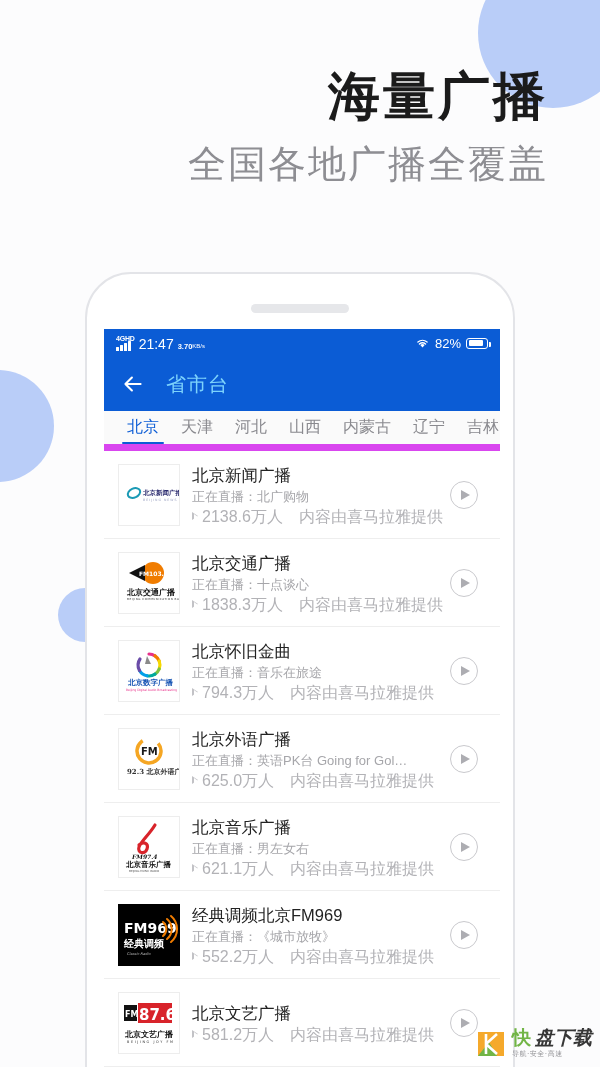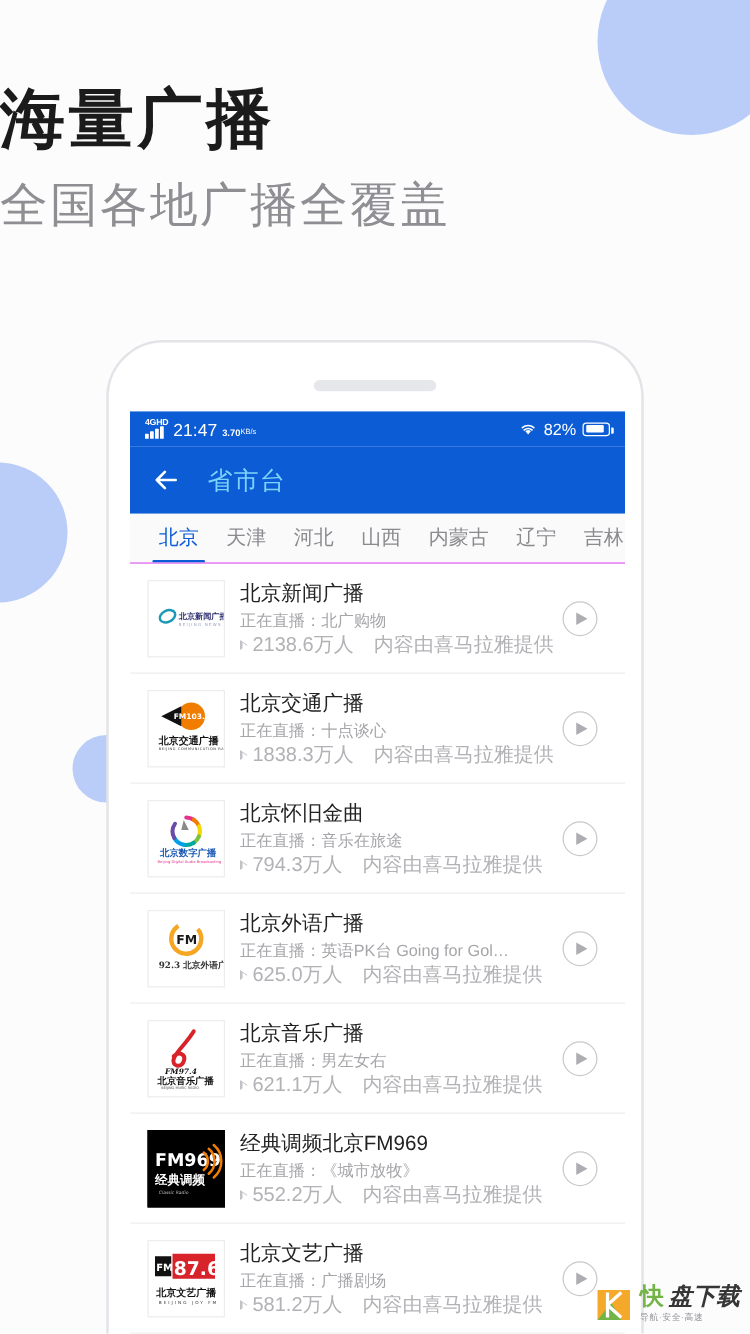--- a/index.html
+++ b/index.html
@@ -16,21 +16,21 @@
     overflow: hidden;
   }
 
   
   .blob { position: absolute; border-radius: 50%; background: #b9cdf8; }
   .blob-tr { width: 150px; height: 150px; right: -28px; top: -42px; }
   .blob-l  { width: 112px; height: 112px; left: -58px; top: 370px; }
   .blob-l2 { width: 54px;  height: 54px;  left: 58px;  top: 588px; }
 
   
-  .hero { position: absolute; left: 0; top: 0; width: 540px; text-align: left; }
+  .hero { position: absolute; left: 8px; top: 0; width: 540px; text-align: right; }
   .hero-title {
     margin-top: 66px;
     font-size: 52px;
     font-weight: 700;
     letter-spacing: 3px;
     color: #1b1b1b;
     line-height: 1.18;
   }
   .hero-sub {
     margin-top: 12px;
@@ -119,21 +119,21 @@
     margin-left: 20px; letter-spacing: 1px;
   }
 
   
   .tabs {
     height: 40px;
     background: #fafafa;
     display: flex; align-items: stretch;
     padding-left: 12px;
     overflow: hidden;
-    border-bottom: 1px solid #d946ef;
+    border-bottom: 7px solid #d946ef;
   }
   .tab {
     display: flex; align-items: center;
     padding: 0 11px;
     font-size: 16px;
     color: #8a8a8f;
     white-space: nowrap;
     position: relative;
     flex: 0 0 auto;
   }
@@ -464,21 +464,20 @@
               <rect x="5" y="12" width="13" height="16" fill="#111"></rect>
               <text x="6" y="24" font-family="DejaVu Sans, sans-serif" font-size="8" fill="#fff" font-weight="bold">FM</text>
               <rect x="19" y="10" width="34" height="20" fill="#d8232a"></rect>
               <text x="20" y="27" font-family="DejaVu Sans, sans-serif" font-size="15" fill="#fff" font-weight="bold">87.6</text>
               <text x="6" y="44" font-family="DejaVu Serif, serif" font-size="8" fill="#111" font-weight="bold">北京文艺广播</text>
               <text x="8" y="50" font-family="DejaVu Sans, sans-serif" font-size="3.4" fill="#333" letter-spacing="1.6">BEIJING JOY FM</text>
             </svg>
           </div>
           <div class="row-mid">
             <div class="r-title">北京文艺广播</div>
-            <div class="r-live">正在直播：广播剧场</div>
             <div class="r-meta">
               <span class="tri"></span>
               <span>581.2万人</span>
               <span class="meta-gap"></span>
               <span>内容由喜马拉雅提供</span>
             </div>
           </div>
           <div class="play">
               <span></span>
             </div>

